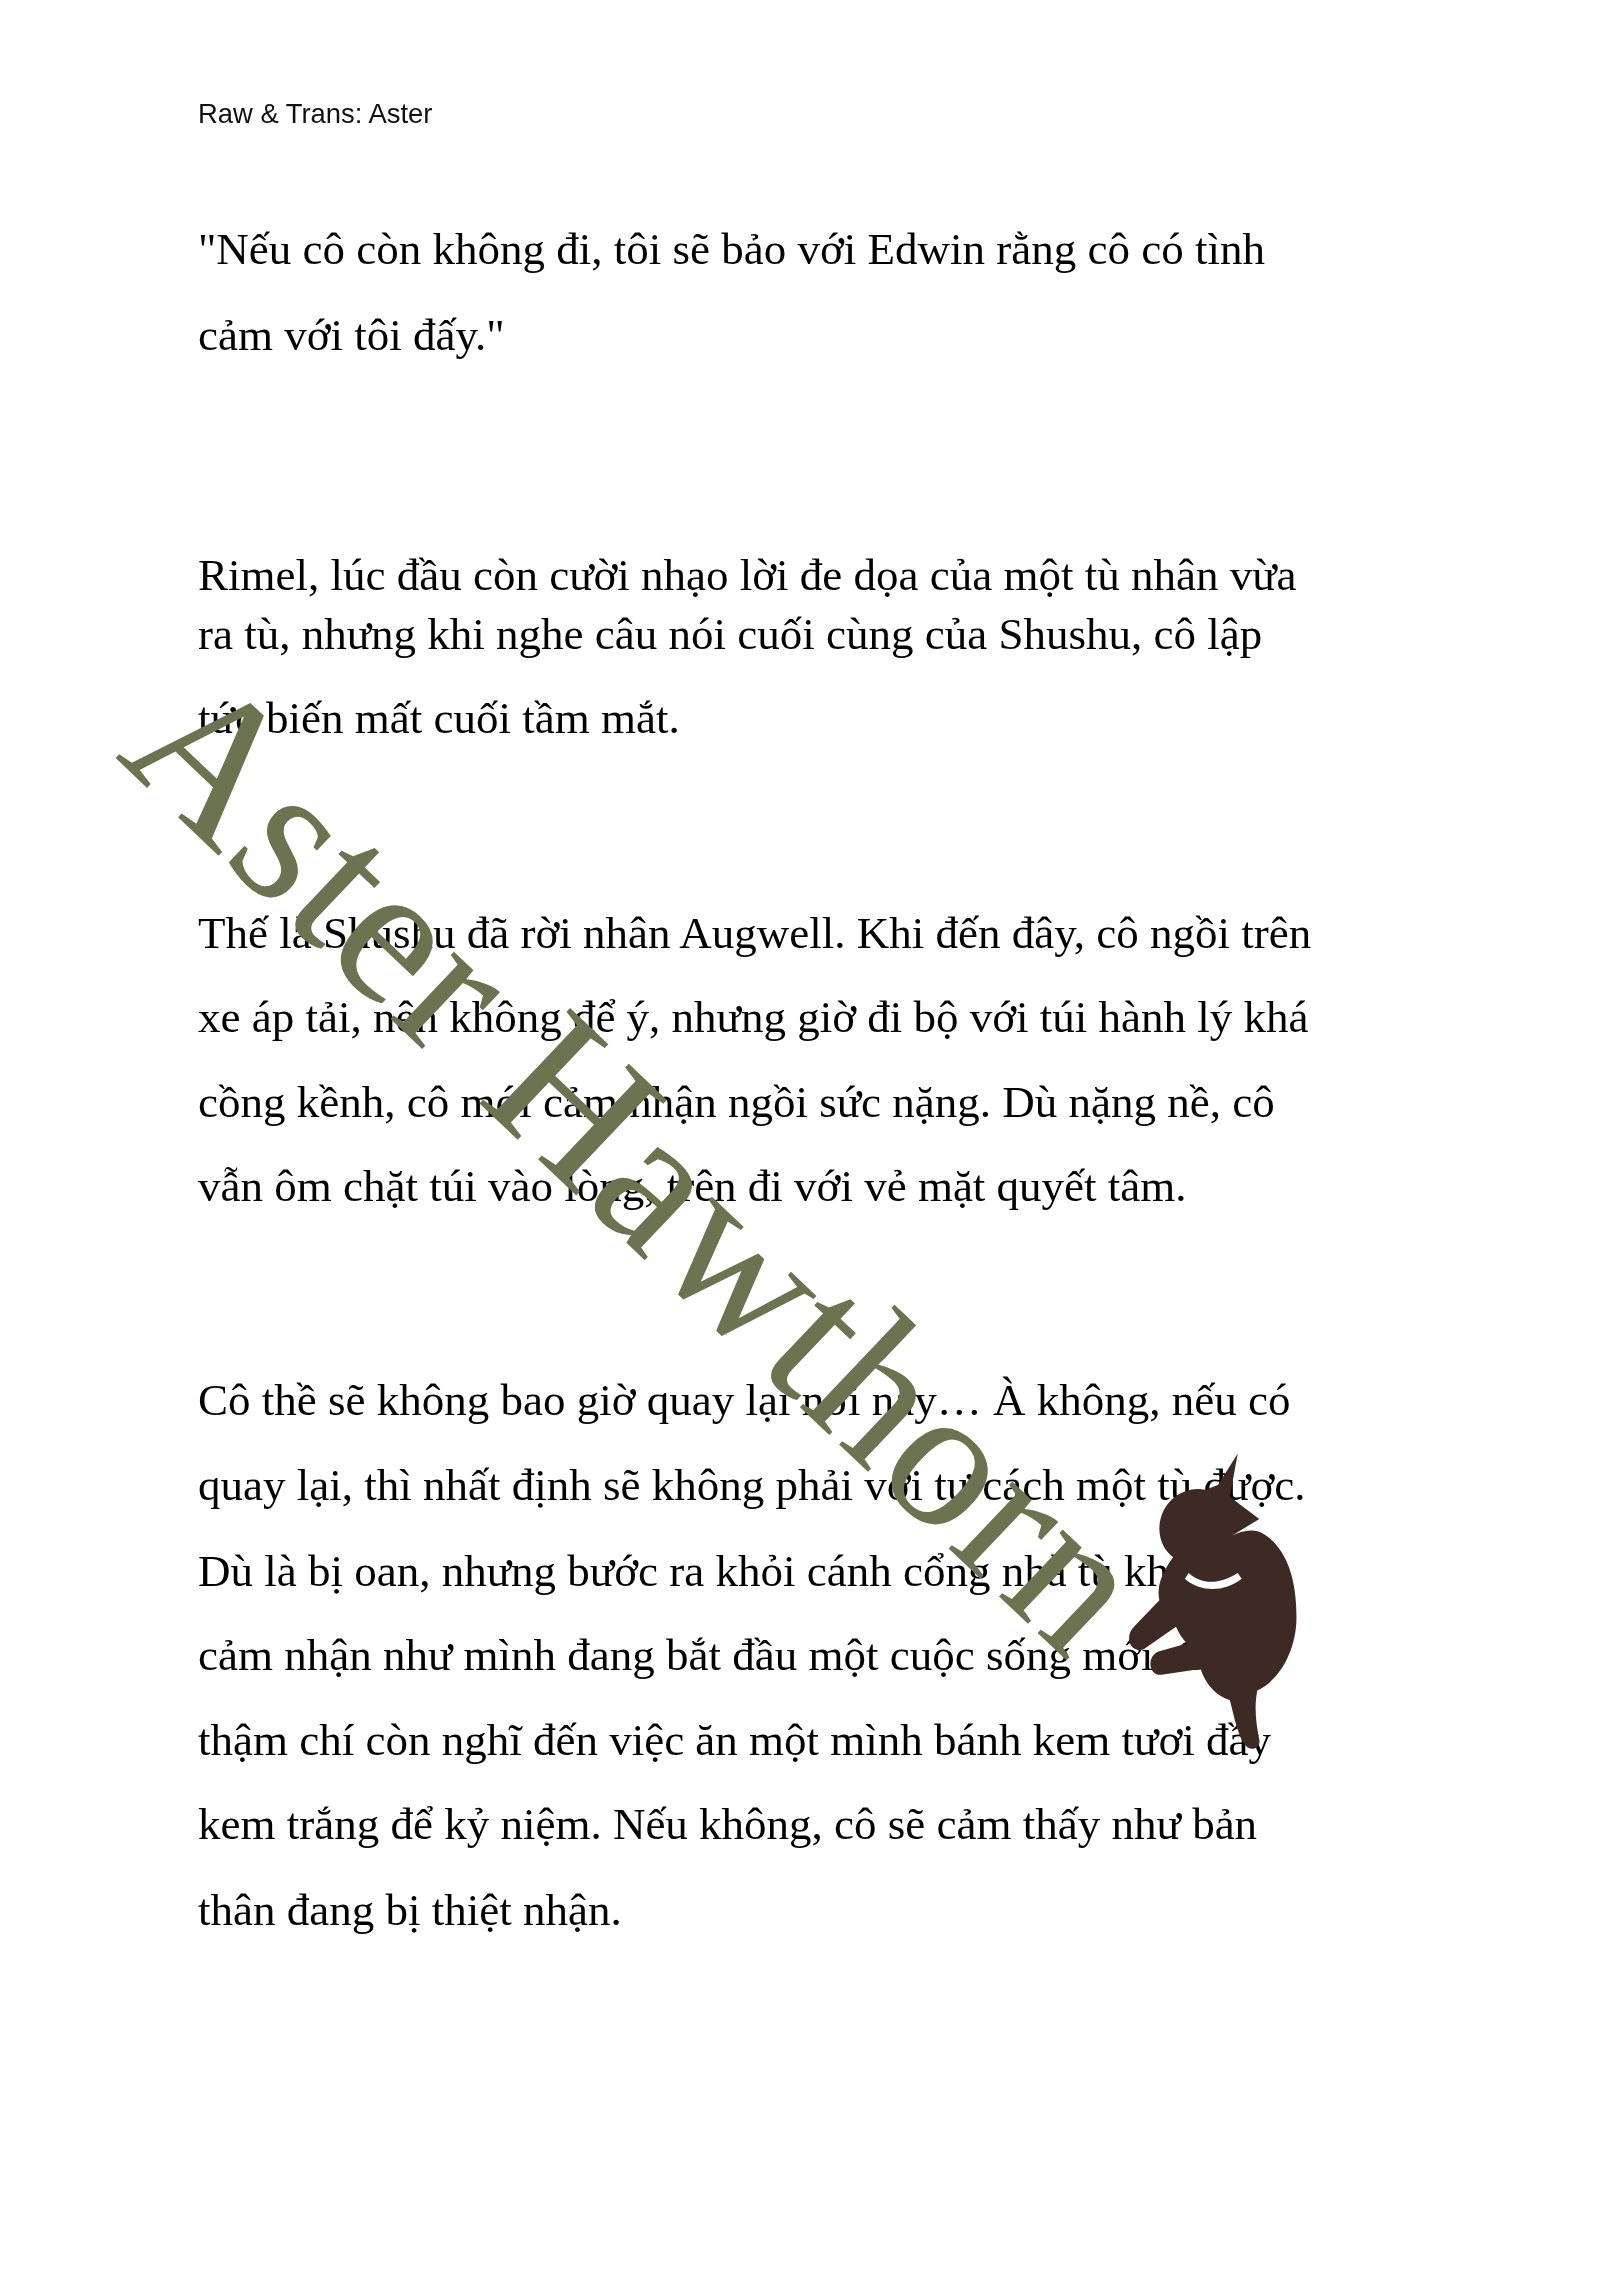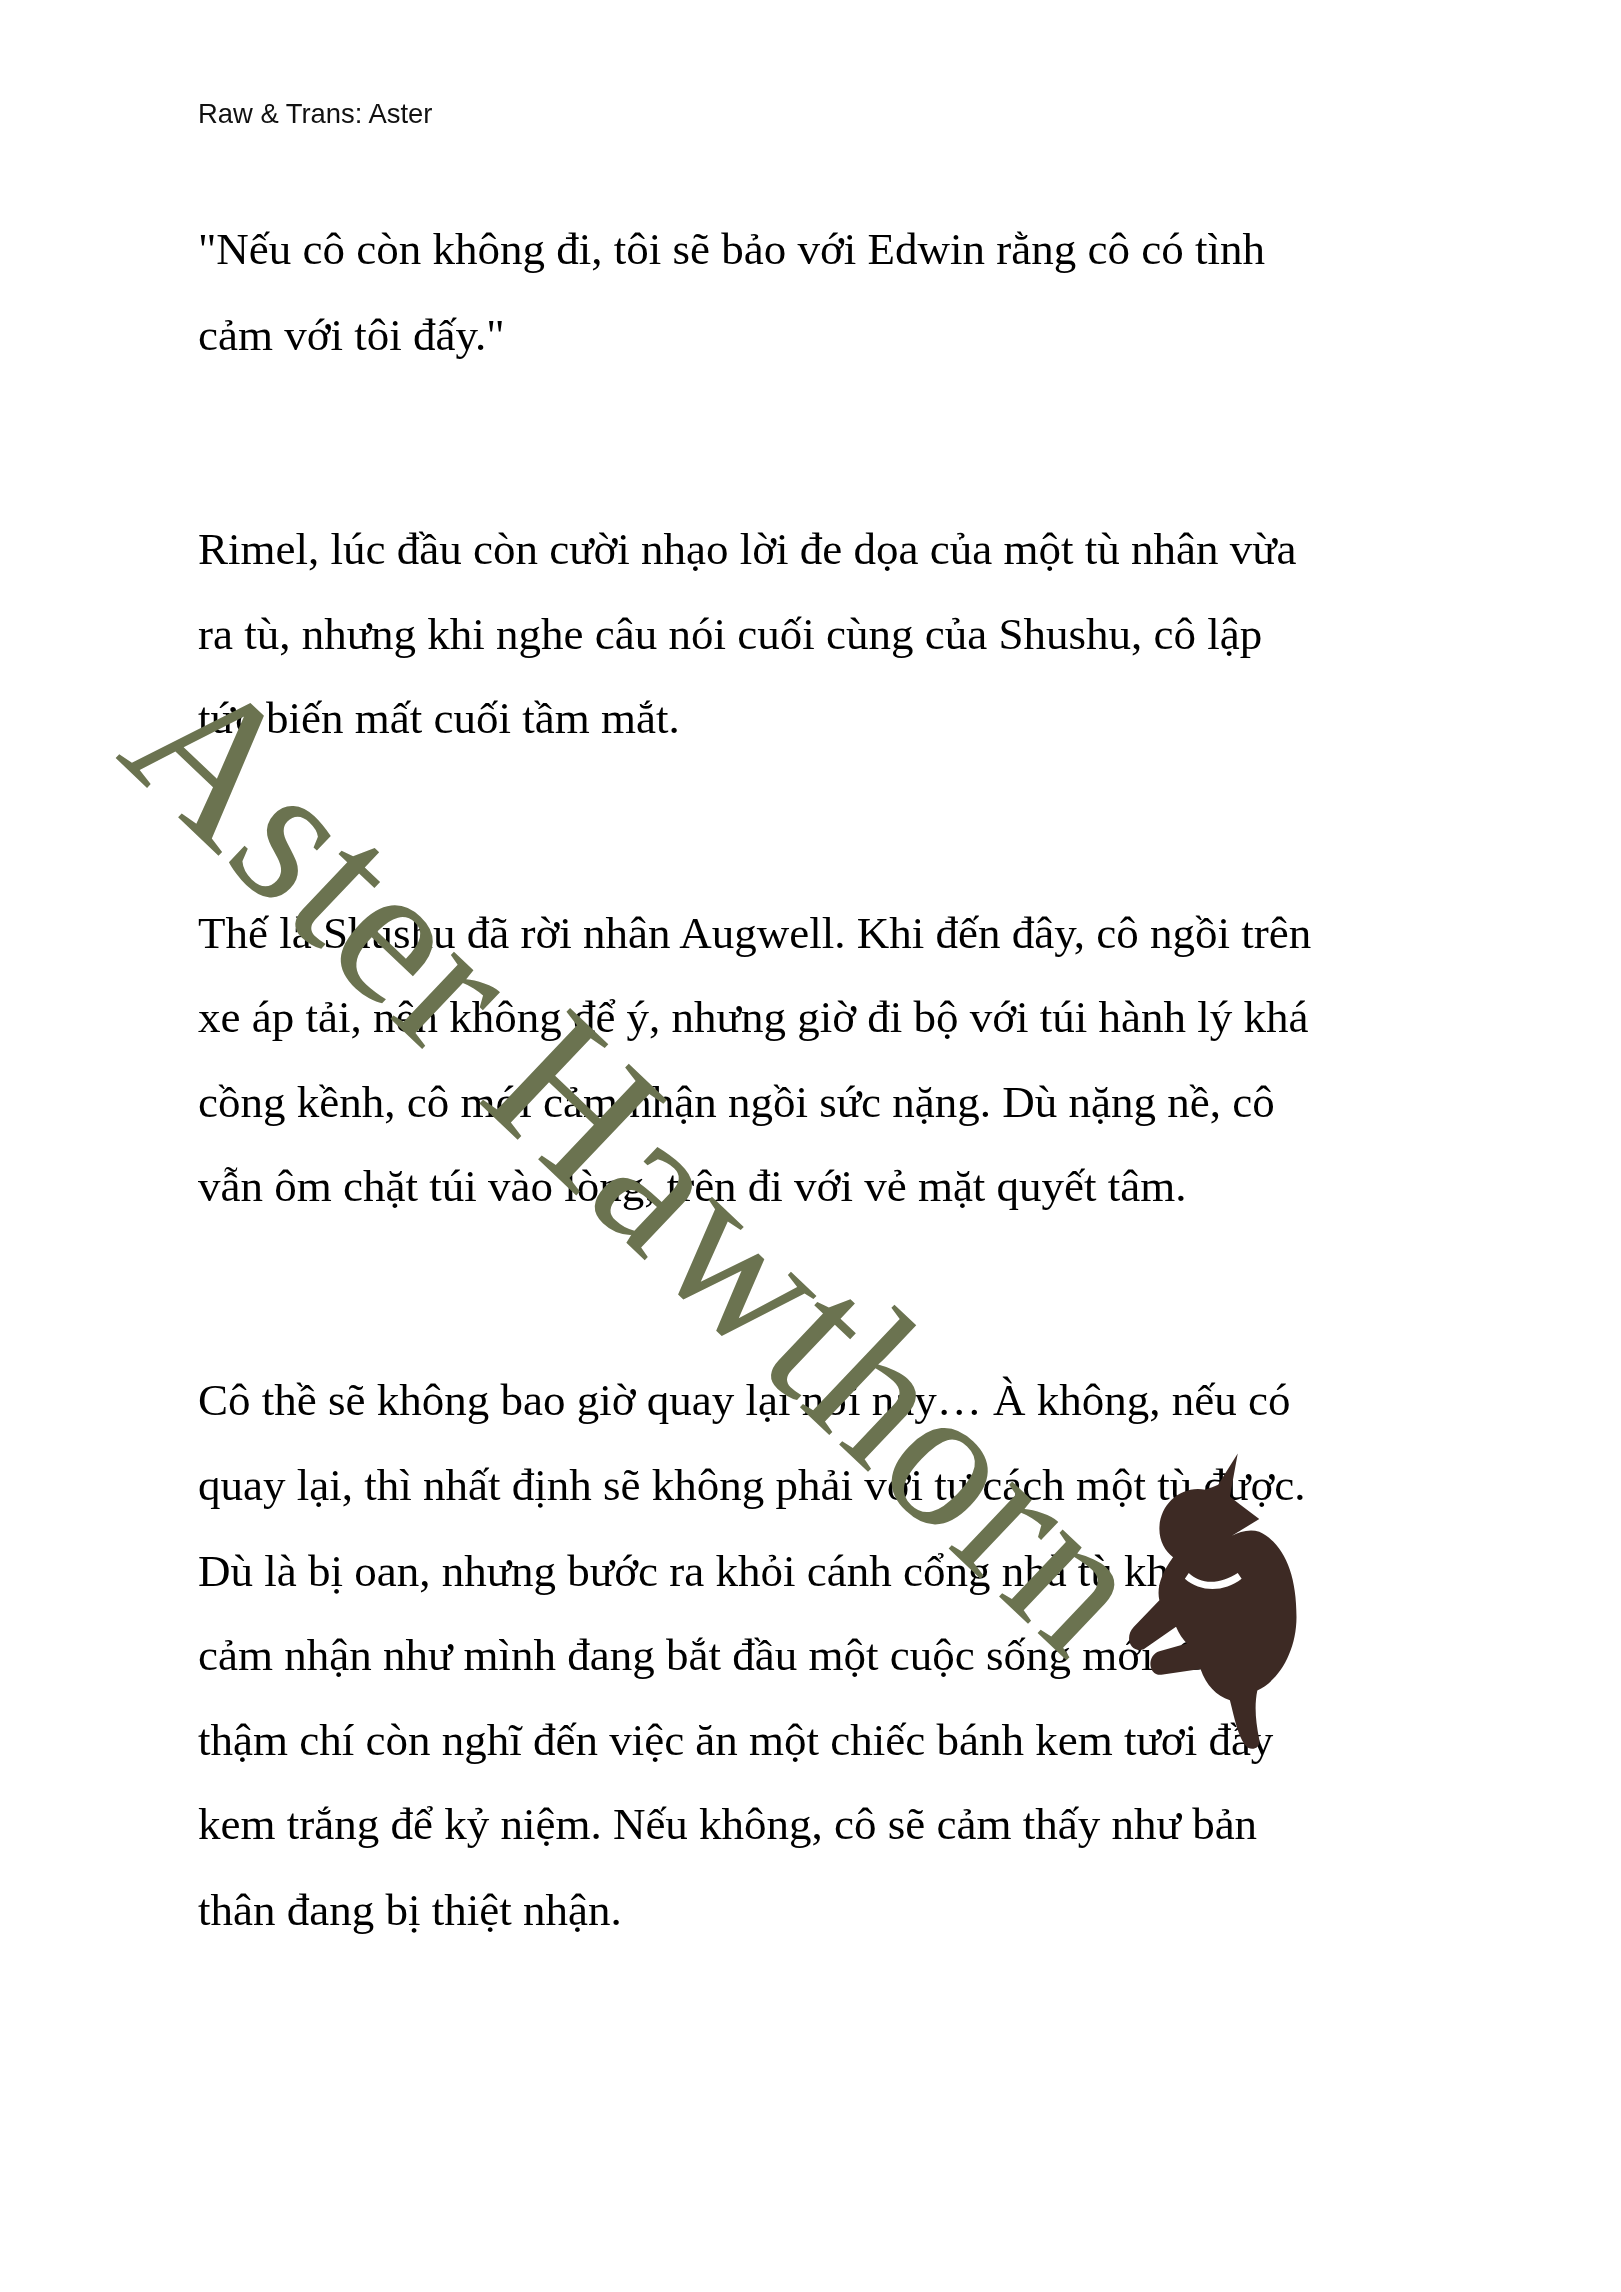--- a/index.html
+++ b/index.html
@@ -72,34 +72,34 @@
 
 <div class="page">
 
   <div class="header">Raw &amp; Trans: Aster</div>
 
   <div class="body-text">
 
     <div class="line" style="top:227px">"Nếu cô còn không đi, tôi sẽ bảo với Edwin rằng cô có tình</div>
     <div class="line" style="top:313px">cảm với tôi đấy."</div>
 
-    <div class="line" style="top:527px">Rimel, lúc đầu còn cười nhạo lời đe dọa của một tù nhân vừa</div>
+    <div class="line" style="top:553px">Rimel, lúc đầu còn cười nhạo lời đe dọa của một tù nhân vừa</div>
     <div class="line" style="top:612px">ra tù, nhưng khi nghe câu nói cuối cùng của Shushu, cô lập</div>
     <div class="line" style="top:696px">tức biến mất cuối tầm mắt.</div>
 
     <div class="line" style="top:911px">Thế là Shushu đã rời nhân Augwell. Khi đến đây, cô ngồi trên</div>
     <div class="line" style="top:995px">xe áp tải, nên không để ý, nhưng giờ đi bộ với túi hành lý khá</div>
     <div class="line" style="top:1080px">cồng kềnh, cô mới cảm nhận ngồi sức nặng. Dù nặng nề, cô</div>
     <div class="line" style="top:1164px">vẫn ôm chặt túi vào lòng, trên đi với vẻ mặt quyết tâm.</div>
 
     <div class="line" style="top:1378px">Cô thề sẽ không bao giờ quay lại nơi này… À không, nếu có</div>
     <div class="line" style="top:1463px">quay lại, thì nhất định sẽ không phải với tư cách một tù được.</div>
     <div class="line" style="top:1549px">Dù là bị oan, nhưng bước ra khỏi cánh cổng nhà tù khiến cô</div>
     <div class="line" style="top:1633px">cảm nhận như mình đang bắt đầu một cuộc sống mới. Cô</div>
-    <div class="line" style="top:1718px">thậm chí còn nghĩ đến việc ăn một chiếc bánh kem tươi đầy</div>
+    <div class="line" style="top:1718px">thậm chí còn nghĩ đến việc ăn một mình bánh kem tươi đầy</div>
     <div class="line" style="top:1802px">kem trắng để kỷ niệm. Nếu không, cô sẽ cảm thấy như bản</div>
     <div class="line" style="top:1888px">thân đang bị thiệt nhận.</div>
   </div>
 
   <div class="watermark">Aster Hawthorn</div>
 
   <svg class="cat" viewBox="0 0 210 340" xmlns="http://www.w3.org/2000/svg">
     <path fill="#3d2a24" d="
       M 85 65
       C 60 60, 38 80, 38 105

